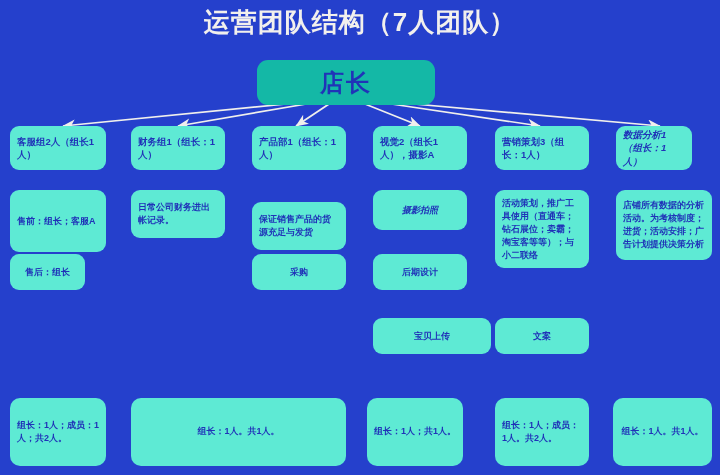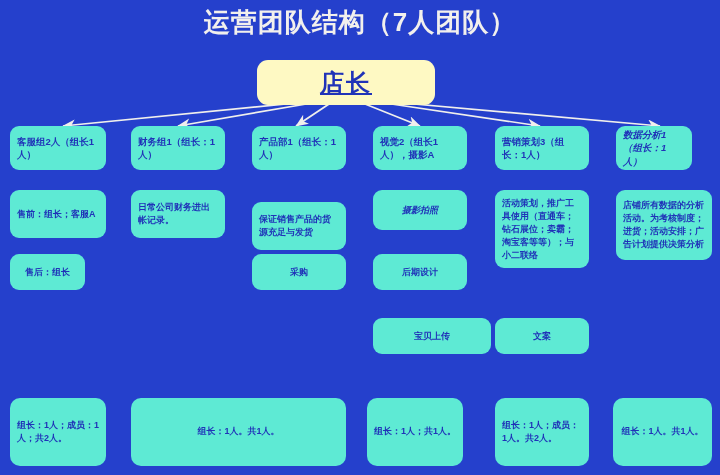--- a/index.html
+++ b/index.html
@@ -47,28 +47,27 @@
     color: #2033B8;
     font-weight: bold;
     display: flex;
     align-items: center;
     padding: 5px 7px;
     line-height: 13px;
     letter-spacing: 0px;
     word-break: break-all;
   }
   .node.root {
-    background: #fef9c3;
+    background: #14b8a6;
     border-radius: 11px;
     justify-content: center;
     font-size: 24px;
     line-height: 28px;
     letter-spacing: 2px;
     color: #2033B8;
-    text-decoration: underline;
   }
   .node.dept {
     font-size: 9.5px;
     line-height: 13.5px;
     align-items: center;
     justify-content: flex-start;
   }
   .node.detail {
     font-size: 9px;
     line-height: 13px;
@@ -112,21 +111,21 @@
 
   <div class="node root" style="left:257px; top:60px; width:178px; height:45px;">店长</div>
 
   <div class="node dept" style="left:10px; top:126px; width:96px; height:44px;">客服组2人（组长1人）</div>
   <div class="node dept" style="left:131px; top:126px; width:94px; height:44px;">财务组1（组长：1人）</div>
   <div class="node dept" style="left:252px; top:126px; width:94px; height:44px;">产品部1（组长：1人）</div>
   <div class="node dept" style="left:373px; top:126px; width:94px; height:44px;">视觉2（组长1人），摄影A</div>
   <div class="node dept" style="left:495px; top:126px; width:94px; height:44px;">营销策划3（组长：1人）</div>
   <div class="node dept" style="left:616px; top:126px; width:76px; height:44px;font-style:italic;">数据分析1（组长：1人）</div>
 
-  <div class="node detail" style="left:10px; top:190px; width:96px; height:48px;">售前：组长；客服A</div>
+  <div class="node detail" style="left:10px; top:190px; width:96px; height:62px;">售前：组长；客服A</div>
   <div class="node detail center" style="left:10px; top:254px; width:75px; height:36px;">售后：组长</div>
 
   <div class="node detail" style="left:131px; top:190px; width:94px; height:48px;">日常公司财务进出帐记录。</div>
 
   <div class="node detail" style="left:252px; top:190px; width:94px; height:48px;margin-top:12px;">保证销售产品的货源充足与发货</div>
   <div class="node detail center" style="left:252px; top:254px; width:94px; height:36px;">采购</div>
 
   <div class="node detail center" style="left:373px; top:190px; width:94px; height:40px;font-style:italic;">摄影拍照</div>
   <div class="node detail center" style="left:373px; top:254px; width:94px; height:36px;">后期设计</div>
   <div class="node detail center" style="left:373px; top:318px; width:118px; height:36px;font-family:Liberation Serif, serif;">宝贝上传</div>

